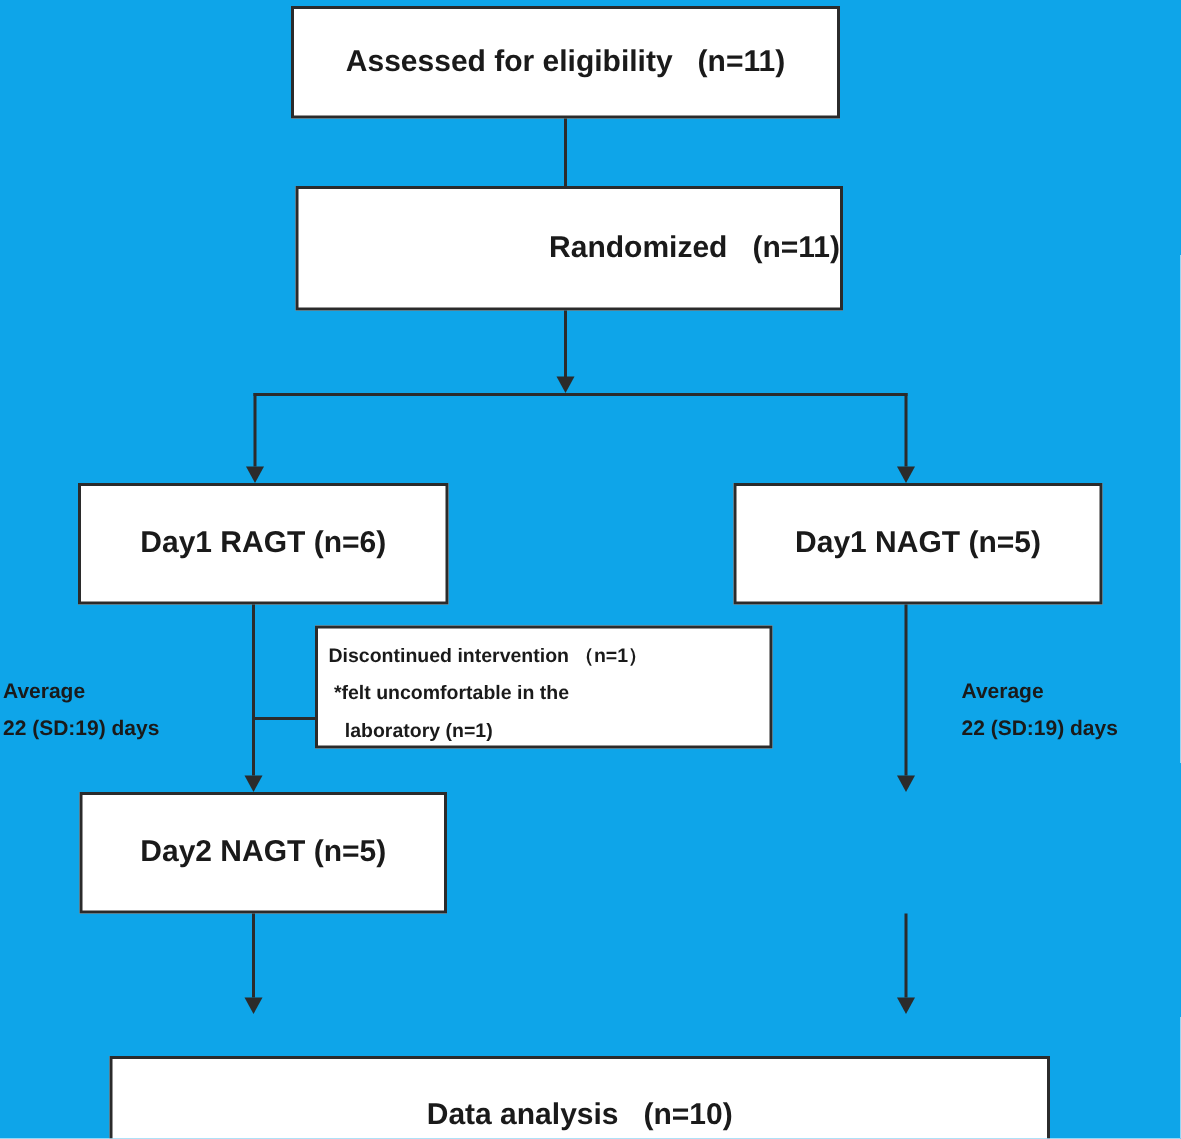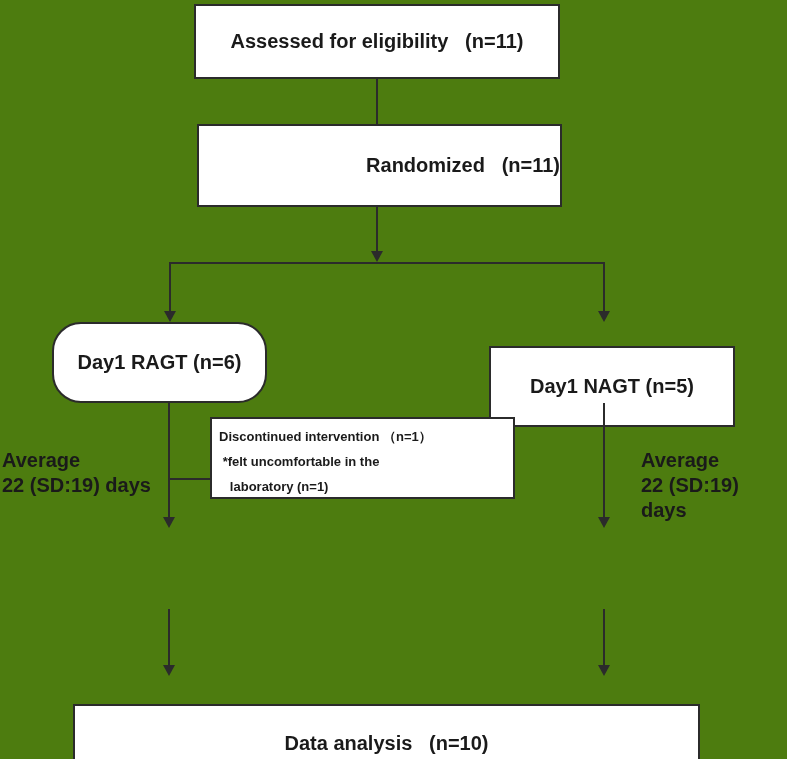--- a/index.html
+++ b/index.html
@@ -4,21 +4,21 @@
 <style>
   html, body {
     margin: 0;
     padding: 0;
     background: #ffffff;
   }
   .canvas {
     position: relative;
     width: 787px;
     height: 759px;
-    background: #4d7c0f;
+    background: #0ea5e9;
     overflow: hidden;
     font-family: "Liberation Sans", "DejaVu Sans", sans-serif;
     color: #1a1a1a;
   }
   .fbox {
     position: absolute;
     border: 2px solid #2b2b2b;
     background: #ffffff;
     box-sizing: border-box;
     display: flex;
@@ -52,52 +52,55 @@
     position: absolute;
     width: 0;
     height: 0;
     border-left: 6px solid transparent;
     border-right: 6px solid transparent;
     border-top: 11px solid #2b2b2b;
   }
   .side-label {
     position: absolute;
     font-weight: bold;
-    font-size: 20px;
+    font-size: 14px;
     line-height: 25px;
     white-space: pre-wrap;
   }
 </style>
 </head>
 <body>
 
 <div class="canvas">
 
   <div class="fbox" style="left:194px; top:4px; width:366px; height:75px;">
     <span>Assessed for eligibility   (n=11)</span>
   </div>
 
   <div class="fbox" style="left:197px; top:124px; width:365px; height:83px;justify-content:flex-end;">
     <span>Randomized   (n=11)</span>
   </div>
 
-  <div class="fbox" style="left:52px; top:322px; width:215px; height:81px;border-radius:29px;">
+  <div class="fbox" style="left:52px; top:322px; width:247px; height:81px;">
     <span>Day1 RAGT (n=6)</span>
   </div>
 
-  <div class="fbox" style="left:489px; top:322px; width:246px; height:81px;margin-top:24px;">
+  <div class="fbox" style="left:489px; top:322px; width:246px; height:81px;">
     <span>Day1 NAGT (n=5)</span>
   </div>
 
   <div class="fbox align-left" style="left:210px; top:417px; width:305px; height:82px;">
     <span>Discontinued intervention （n=1）
  *felt uncomfortable in the
    laboratory (n=1)</span>
   </div>
 
+  <div class="fbox" style="left:53px; top:528px; width:245px; height:81px;">
+    <span>Day2 NAGT (n=5)</span>
+  </div>
 
 
   <div class="fbox" style="left:73px; top:704px; width:627px; height:78px;">
     <span>Data analysis   (n=10)</span>
   </div>
 
   <div class="vline" style="left:376px; top:79px; height:45px;"></div>
 
   <div class="vline" style="left:376px; top:207px; height:45px;"></div>
   <div class="arrow-down" style="left:371px; top:251px;"></div>

